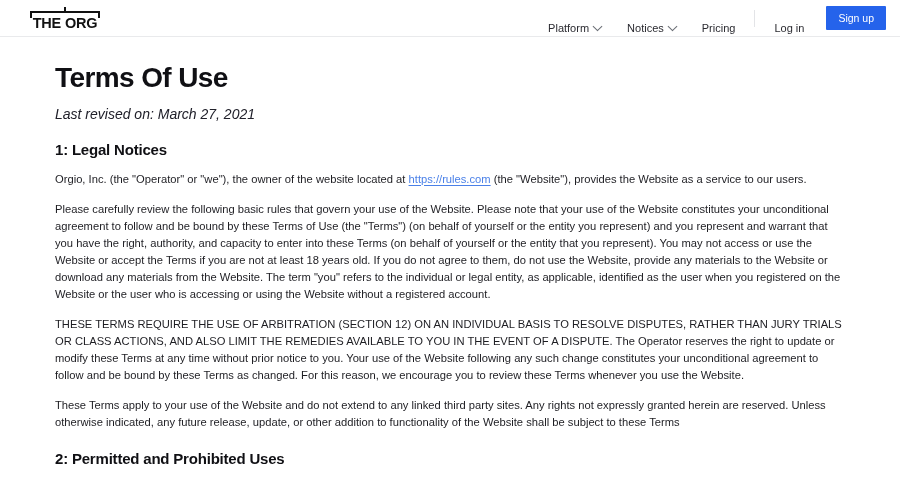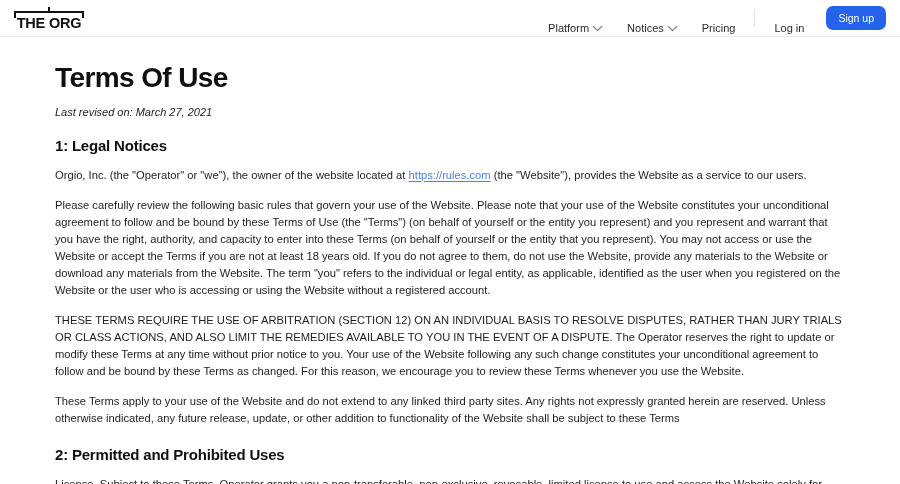--- a/index.html
+++ b/index.html
@@ -25,20 +25,21 @@
     position: relative;
   }
 
   .brand {
     display: flex;
     align-items: flex-end;
     text-decoration: none;
     color: #111111;
     user-select: none;
     padding-top: 2px;
+    margin-left: 16px;
   }
   .brand-mark {
     position: relative;
     width: 70px;
     height: 24px;
     display: flex;
     align-items: flex-end;
     justify-content: center;
   }
   .brand-bracket {
@@ -94,21 +95,21 @@
     width: 1px;
     height: 17px;
     background: #e3e4e7;
     margin: 0 6px;
   }
   .btn-signup {
     background: #2563eb;
     color: #ffffff;
     font-size: 10.5px;
     border: none;
-    border-radius: 7px;
+    border-radius: 1px;
     padding: 6px 12px;
     margin-left: 9px;
     cursor: pointer;
     font-family: "Liberation Sans", sans-serif;
     white-space: nowrap;
   }
 
   
   .page {
     padding: 0 55px;
@@ -116,21 +117,21 @@
   h1.doc-title {
     font-size: 28px;
     font-weight: 700;
     letter-spacing: -0.6px;
     margin: 26px 0 10px 0;
     line-height: 1.1;
     color: #101014;
   }
   .revised {
     font-style: italic;
-    font-size: 11px;
+    font-size: 14px;
     color: #20202a;
     margin: 12px 0 8px 0;
   }
   h2.section-heading {
     font-size: 15px;
     font-weight: 700;
     letter-spacing: -0.2px;
     margin: 19px 0 0 0;
     color: #101014;
   }

